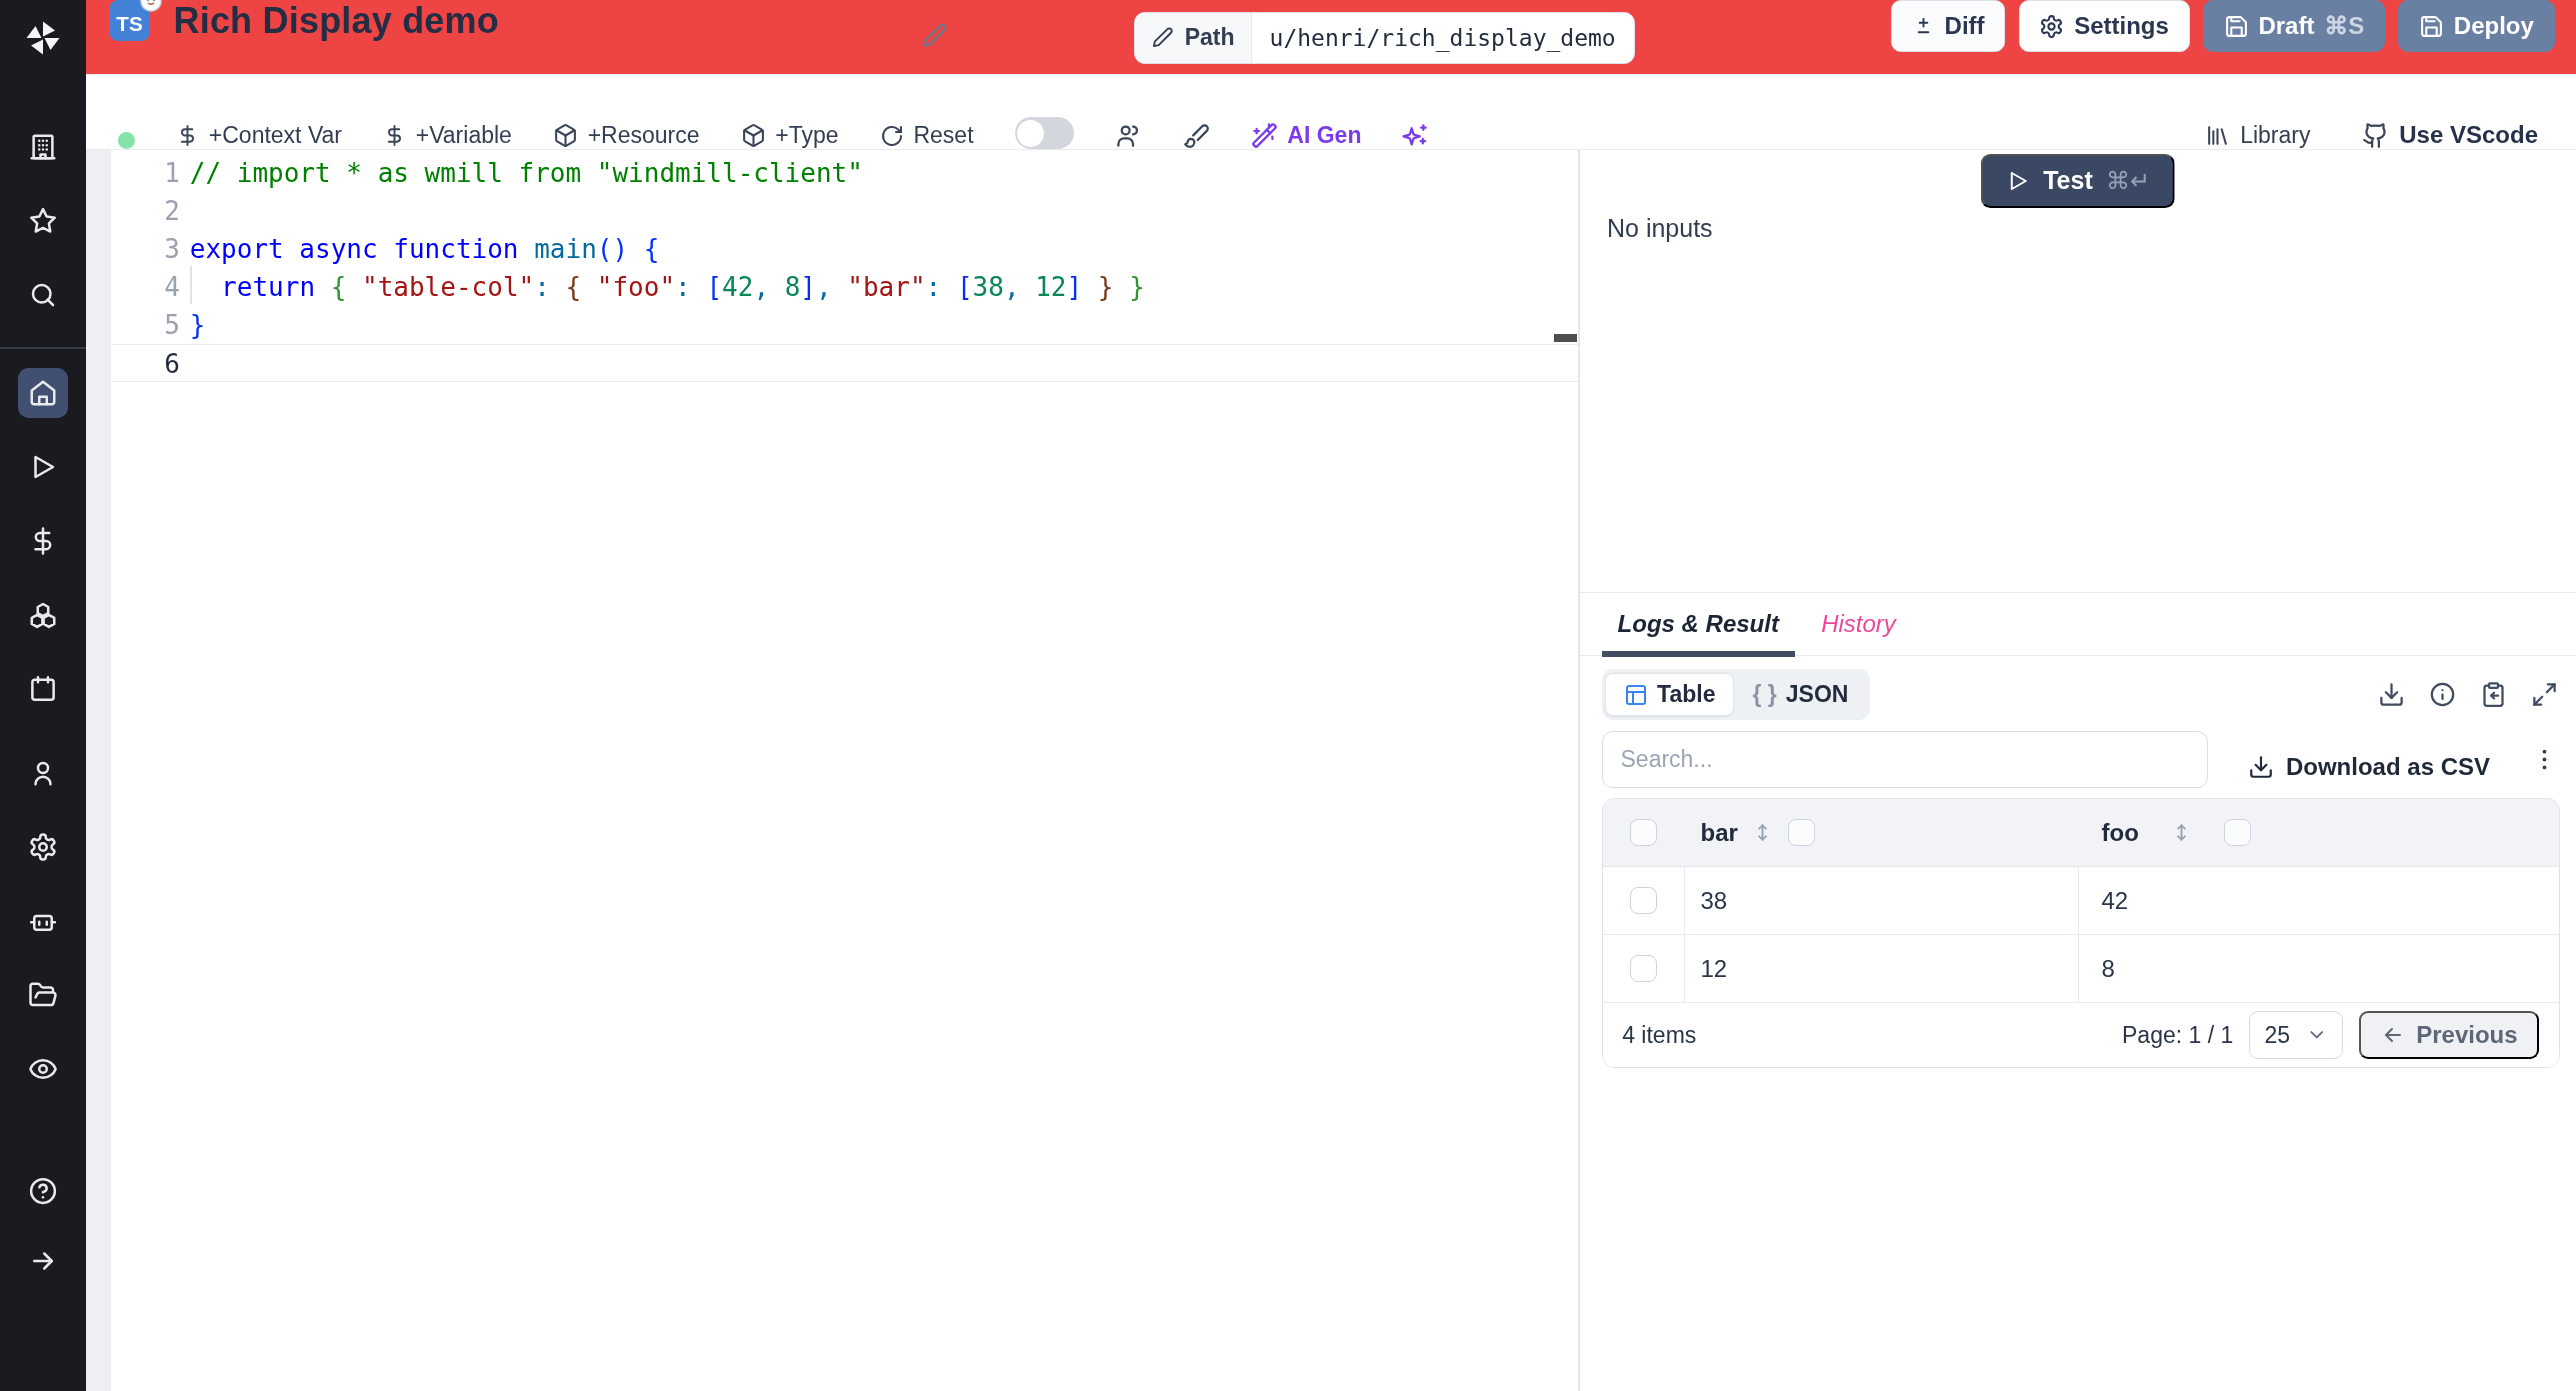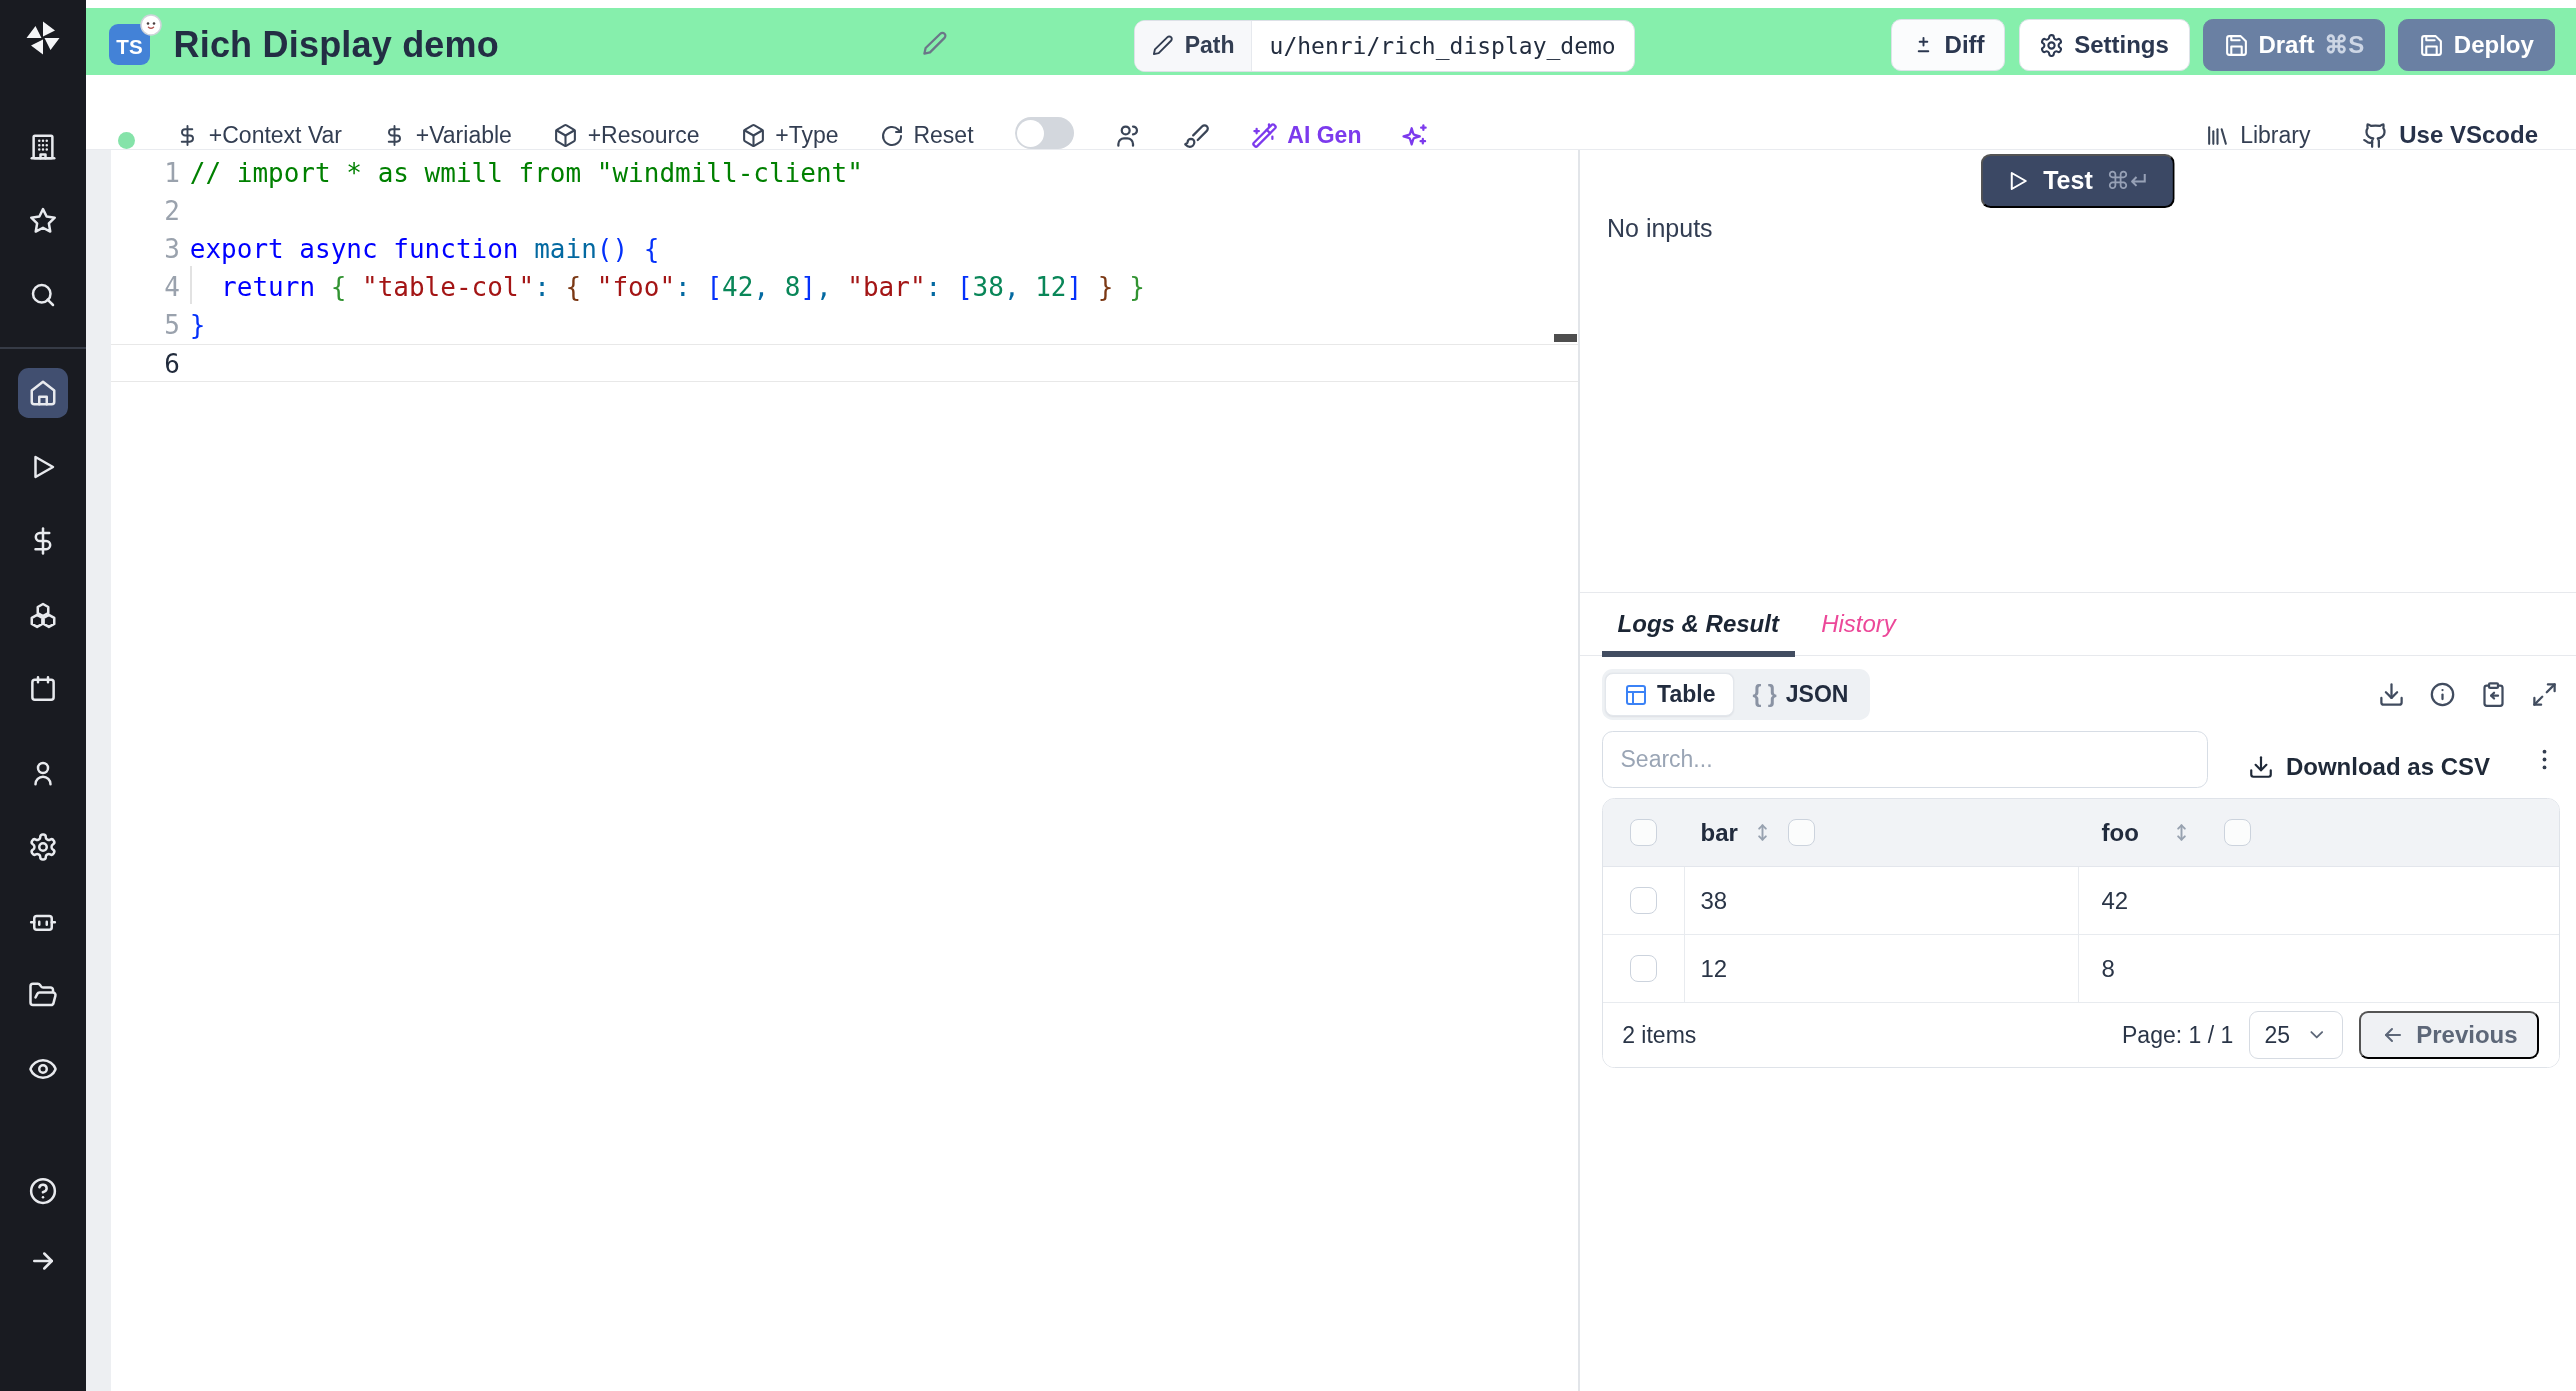--- a/index.html
+++ b/index.html
@@ -14,21 +14,21 @@
   .rail-group{display:flex;flex-direction:column;align-items:center;gap:24px;}
   .rail-item{width:50px;height:50px;border-radius:10.7px;display:flex;align-items:center;justify-content:center;color:#e8eaee;cursor:pointer;}
   .rail-item.active{background:#414f70;}
   .rail-div{width:86px;height:1.8px;background:#363b46;margin:27px 0 19.7px 0;}
   .g1{margin-top:47px;}
   .g2{margin-top:0;}
   .g3{margin-top:auto;}
   .g4{margin-top:72px;margin-bottom:106px;gap:19.7px;}
 
   
-  .topbar{position:absolute;left:86px;top:0;width:2490px;height:75px;background:#86efac;border-bottom:0.9px solid #ebedf0;display:flex;align-items:center;padding:0 21.5px 0 23px;margin-top:8px;}
+  .topbar{position:absolute;left:86px;top:0;width:2490px;height:75px;background:#ef4444;border-bottom:0.9px solid #ebedf0;display:flex;align-items:flex-start;padding:0 21.5px 0 23px;}
   .ts-wrap{position:relative;width:43px;height:43px;}
   .ts-badge{width:41px;height:41px;border-radius:9px;background:#4382d7;color:#fff;display:flex;align-items:flex-end;justify-content:center;font-weight:bold;font-size:20.6px;padding-bottom:5.4px;}
   .mascot{position:absolute;right:-10.7px;top:-10.7px;width:24px;height:24px;}
   .page-title{margin-left:21.5px;font-size:36px;font-weight:700;color:#232e44;letter-spacing:0.2px;}
   .title-pencil{position:absolute;left:835px;top:21.5px;color:#6b7688;cursor:pointer;}
   .path-chip{position:absolute;left:1048px;top:11.6px;height:52px;display:flex;align-items:stretch;border:1.8px solid #dde1e7;border-radius:10.7px;overflow:hidden;background:#fff;cursor:pointer;}
   .path-left{display:flex;align-items:center;gap:10.7px;background:#f7f8fa;padding:0 16px;color:#333e52;font-weight:700;font-size:23px;border-right:1.8px solid #e6e9ee;}
   .path-right{display:flex;align-items:center;padding:0 18px;font-family:"DejaVu Sans Mono",monospace;font-size:23px;color:#222c3e;}
   .tb-right{margin-left:auto;display:flex;align-items:center;gap:13.4px;}
   .btn{display:flex;align-items:center;gap:9.8px;height:52px;padding:0 19.7px;border-radius:9.8px;border:1.8px solid #dde2e8;background:#fbfcfd;font-size:24px;font-weight:600;color:#2b3750;cursor:pointer;}
@@ -512,21 +512,21 @@
             </div>
             <div class="c-bar">
               <span class="cell-val">12</span>
             </div>
             <div class="c-foo">
               <span class="cell-val">8</span>
             </div>
           </div>
         </div>
       <div class="tfoot">
-        <span class="items-count">2 items</span>
+        <span class="items-count">4 items</span>
         <div class="foot-right">
           <span class="page-label">Page: 1 / 1</span>
           <div class="page-select">
             <span>25</span>
             <svg class="ic chev" width="21.5" height="21.5" viewBox="0 0 24 24">
                 <path d="m6 9 6 6 6-6"></path>
               </svg>
           </div>
           <button class="prev-btn">
             <svg class="ic" width="24" height="24" viewBox="0 0 24 24">

